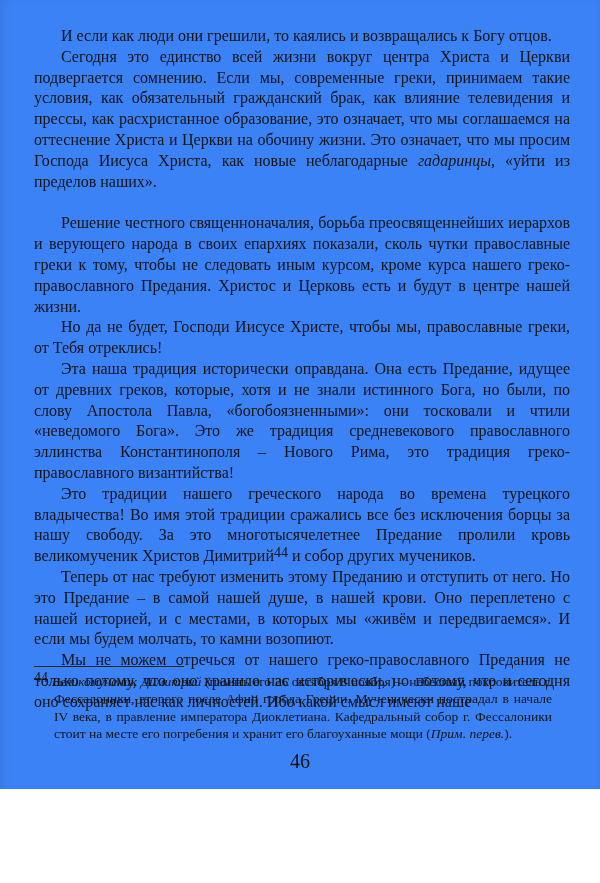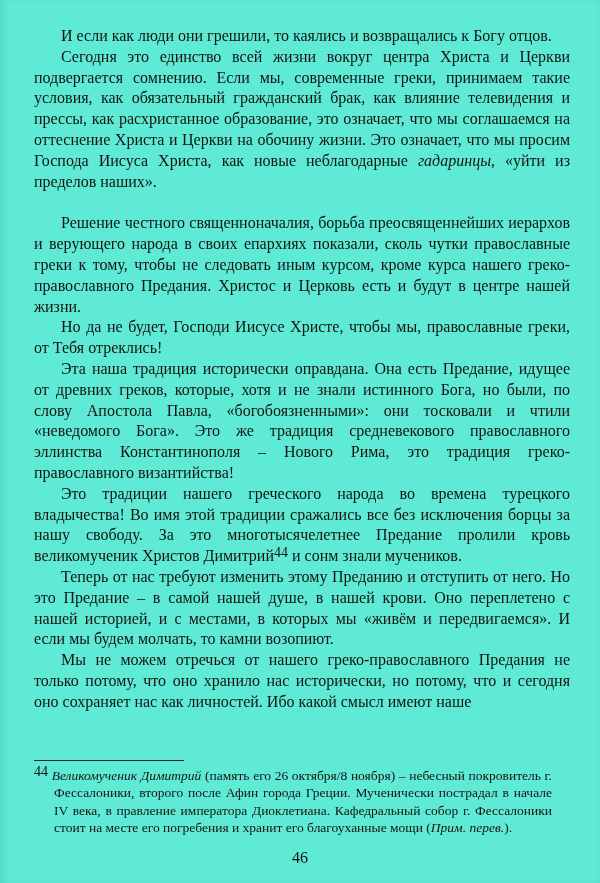--- a/index.html
+++ b/index.html
@@ -3,23 +3,23 @@
 <meta charset="utf-8">
 <style>
   html, body {
     margin: 0;
     padding: 0;
     background: #ffffff;
   }
   .page {
     position: relative;
     width: 600px;
-    height: 883px;
+    height: 789px;
     box-sizing: border-box;
-    background: #5eead4;
+    background: #3b82f6;
     box-shadow: inset 6px 0 14px -10px rgba(0,0,0,0.25), inset -4px 0 10px -8px rgba(0,0,0,0.12);
     color: #141414;
     font-family: "Liberation Serif", "DejaVu Serif", serif;
     overflow: hidden;
   }
   .page-body {
     position: absolute;
     top: 26px;
     left: 34px;
     right: 30px;
@@ -62,34 +62,34 @@
     text-align: justify;
     padding-left: 20px;
     text-indent: -20px;
   }
   .page-number {
     position: absolute;
     bottom: 16px;
     left: 0;
     width: 100%;
     text-align: center;
-    font-size: 16px;
+    font-size: 20px;
   }
 </style>
 </head>
 <body>
 
 <div class="page">
   <div class="page-body">
       <p class="para"><span class="">И если как люди они грешили, то каялись и возвращались к Богу отцов.</span></p>
       <p class="para"><span class="">Сегодня это единство всей жизни вокруг центра Христа и Церкви подвергается сомнению. Если мы, современные греки, принимаем такие условия, как обязательный гражданский брак, как влияние телевидения и прессы, как расхристанное образование, это означает, что мы соглашаемся на оттеснение Христа и Церкви на обочину жизни. Это означает, что мы просим Господа Иисуса Христа, как новые неблагодарные </span><span class=" run-italic">гадаринцы</span><span class="">, «уйти из пределов наших».</span></p>
       <p class="para space-before"><span class="">Решение честного священноначалия, борьба преосвященнейших иерархов и верующего народа в своих епархиях показали, сколь чутки православные греки к тому, чтобы не следовать иным курсом, кроме курса нашего греко-православного Предания. Христос и Церковь есть и будут в центре нашей жизни.</span></p>
       <p class="para"><span class="">Но да не будет, Господи Иисусе Христе, чтобы мы, православные греки, от Тебя отреклись!</span></p>
       <p class="para"><span class="">Эта наша традиция исторически оправдана. Она есть Предание, идущее от древних греков, которые, хотя и не знали истинного Бога, но были, по слову Апостола Павла, «богобоязненными»: они тосковали и чтили «неведомого Бога». Это же традиция средневекового православного эллинства Константинополя – Нового Рима, это традиция греко-православного византийства!</span></p>
-      <p class="para"><span class="">Это традиции нашего греческого народа во времена турецкого владычества! Во имя этой традиции сражались все без исключения борцы за нашу свободу. За это многотысячелетнее Предание пролили кровь великомученик Христов Димитрий</span><span class="sup">44</span><span class=""> и сонм знали мучеников.</span></p>
+      <p class="para"><span class="">Это традиции нашего греческого народа во времена турецкого владычества! Во имя этой традиции сражались все без исключения борцы за нашу свободу. За это многотысячелетнее Предание пролили кровь великомученик Христов Димитрий</span><span class="sup">44</span><span class=""> и собор других мучеников.</span></p>
       <p class="para"><span class="">Теперь от нас требуют изменить этому Преданию и отступить от него. Но это Предание – в самой нашей душе, в нашей крови. Оно переплетено с нашей историей, и с местами, в которых мы «живём и передвигаемся». И если мы будем молчать, то камни возопиют.</span></p>
       <p class="para"><span class="">Мы не можем отречься от нашего греко-православного Предания не только потому, что оно хранило нас исторически, но потому, что и сегодня оно сохраняет нас как личностей. Ибо какой смысл имеют наше</span></p>
     </div>
 
   <div class="footnote-area">
     <hr class="footnote-rule">
     <p class="footnote"><span class="sup">44</span><span class=""> </span><span class=" run-italic">Великомученик Димитрий</span><span class=""> (память его 26 октября/8 ноября) – небесный покровитель г. Фессалоники, второго после Афин города Греции. Мученически пострадал в начале IV века, в правление императора Диоклетиана. Кафедральный собор г. Фессалоники стоит на месте его погребения и хранит его благоуханные мощи (</span><span class=" run-italic">Прим. перев.</span><span class="">).</span></p>
   </div>
 
   <div class="page-number">46</div>

